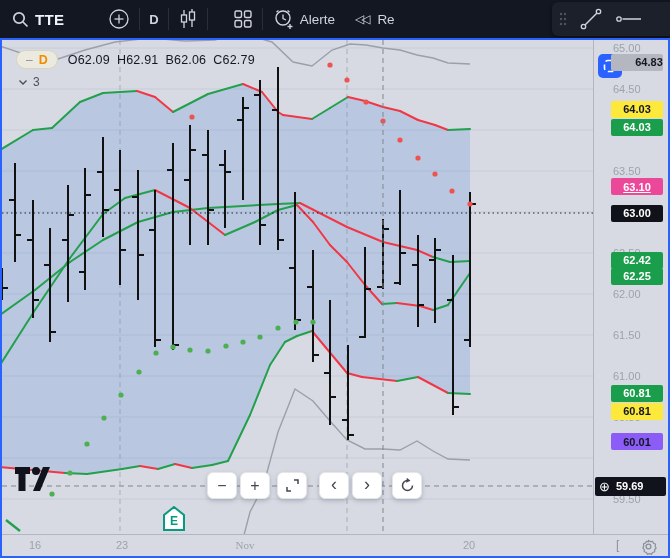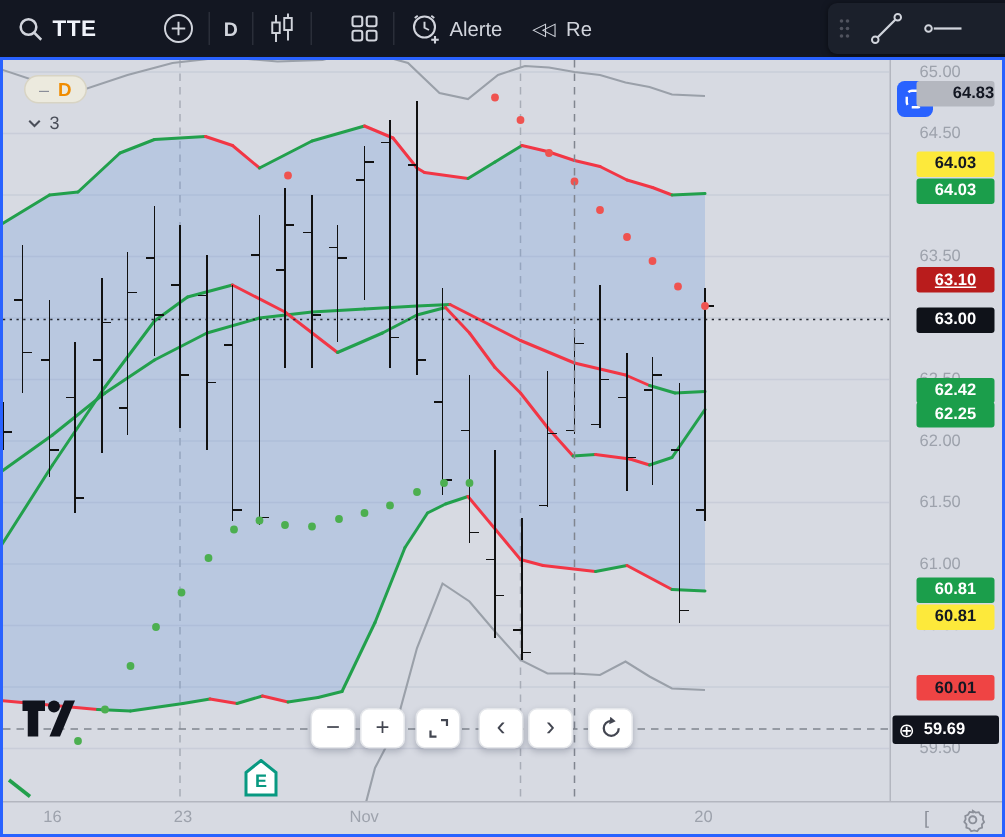--- a/index.html
+++ b/index.html
@@ -386,20 +386,23 @@
         <line x1="383" y1="40" x2="383" y2="534" stroke="#80858f" stroke-width="1" stroke-dasharray="5 4"></line>
         <line x1="2" y1="486" x2="593" y2="486" stroke="#80858f" stroke-width="1" stroke-dasharray="5 4"></line>
       </svg>
 
     <div id="legend">
       <div id="legend-row1">
         <div id="src-pill">
           <span>–</span>
           <span id="interval-badge">D</span>
         </div>
+        <div>
+          <span class="ohlc-seg">O62.09</span><span class="ohlc-seg">H62.91</span><span class="ohlc-seg">B62.06</span><span class="ohlc-seg">C62.79</span>
+        </div>
       </div>
       <div id="legend-row2">
         <svg class="icon" width="10" height="7" viewBox="0 0 10 7">
           <polyline points="1.5,1.5 5,5 8.5,1.5" fill="none" stroke="#4a4e59" stroke-width="1.4"></polyline>
         </svg>
         <span>3</span>
       </div>
     </div>
 
     <svg id="tv-logo" width="36" height="30" viewBox="0 0 36 30">
@@ -426,42 +429,42 @@
         <div class="ptick" style="top: 125px;">63.50</div>
         <div class="ptick" style="top: 207px;">62.50</div>
         <div class="ptick" style="top: 248px;">62.00</div>
         <div class="ptick" style="top: 289px;">61.50</div>
         <div class="ptick" style="top: 330px;">61.00</div>
         <div class="ptick" style="top: 371px;">60.50</div>
         <div class="ptick" style="top: 453px;">59.50</div>
         <div class="pbadge" style="top: 13.5px; background: rgb(180, 183, 191); color: rgb(19, 23, 34); padding-left: 24px;">64.83</div>
         <div class="pbadge" style="top: 60.5px; background: rgb(253, 233, 59); color: rgb(19, 23, 34);">64.03</div>
         <div class="pbadge" style="top: 78.5px; background: rgb(27, 158, 75); color: rgb(255, 255, 255);">64.03</div>
-        <div class="pbadge" style="top: 138px; background: #b91c1c; color: rgb(255, 255, 255); text-decoration: underline;">63.10</div>
+        <div class="pbadge" style="top: 138px; background: #ec4899; color: rgb(255, 255, 255); text-decoration: underline;">63.10</div>
         <div class="pbadge" style="top: 164.5px; background: rgb(15, 18, 25); color: rgb(255, 255, 255);">63.00</div>
         <div class="pbadge" style="top: 211.5px; background: rgb(27, 158, 75); color: rgb(255, 255, 255);">62.42</div>
         <div class="pbadge" style="top: 227.5px; background: rgb(27, 158, 75); color: rgb(255, 255, 255);">62.25</div>
         <div class="pbadge" style="top: 344.5px; background: rgb(27, 158, 75); color: rgb(255, 255, 255);">60.81</div>
         <div class="pbadge" style="top: 362.5px; background: rgb(253, 233, 59); color: rgb(19, 23, 34);">60.81</div>
-        <div class="pbadge" style="top: 410px; background: #ef4444; color: rgb(19, 23, 34);">60.01</div>
+        <div class="pbadge" style="top: 393px; background: #8b5cf6; color: rgb(19, 23, 34);">60.01</div>
         <div id="cross-price-chip" style="top: 436.5px;">
           <span style="font-weight:normal;font-size:13px">⊕</span>
           <span>59.69</span>
         </div>
       </div>
 
     <div id="time-axis">
       <span id="ta-bracket" style="left:614px">[</span>
       <svg id="ta-gear" style="left:638px" width="17" height="17" viewBox="0 0 17 17">
         <path d="M8.5 2 l2 1.2 2.3-.3 1.2 2 2 .9-.3 2.3 1 2-1.6 1.7.1 2.3-2.2.8-1.3 1.9-2.2-.6-2.2.6-1.3-1.9-2.2-.8.1-2.3L2.3 10l1-2-.3-2.3 2-.9 1.2-2 2.3.3z" fill="none" stroke="#8b8f99" stroke-width="1.3" transform="scale(0.92) translate(0.8,0.8)"></path>
         <circle cx="8.5" cy="8.5" r="2.4" fill="none" stroke="#8b8f99" stroke-width="1.3"></circle>
       </svg>
     <div class="ttick" style="left: 21px; width: 24px; text-align: center;">16</div>
         <div class="ttick" style="left: 108px; width: 24px; text-align: center;">23</div>
-        <div class="ttick" style="left: 231px; width: 24px; text-align: left;">Nov</div>
+        <div class="ttick" style="left: 231px; width: 24px; text-align: center; font-family: Liberation Serif, serif;">Nov</div>
         <div class="ttick" style="left: 455px; width: 24px; text-align: center;">20</div>
       </div>
   <div class="navbtn" style="left: 205px;">
         <span style="font-size:16px">−</span>
       </div>
       <div class="navbtn" style="left: 238px;">
         <span style="font-size:16px">+</span>
       </div>
       <div class="navbtn" style="left: 275px;">
         <svg width="13" height="13" viewBox="0 0 13 13">

